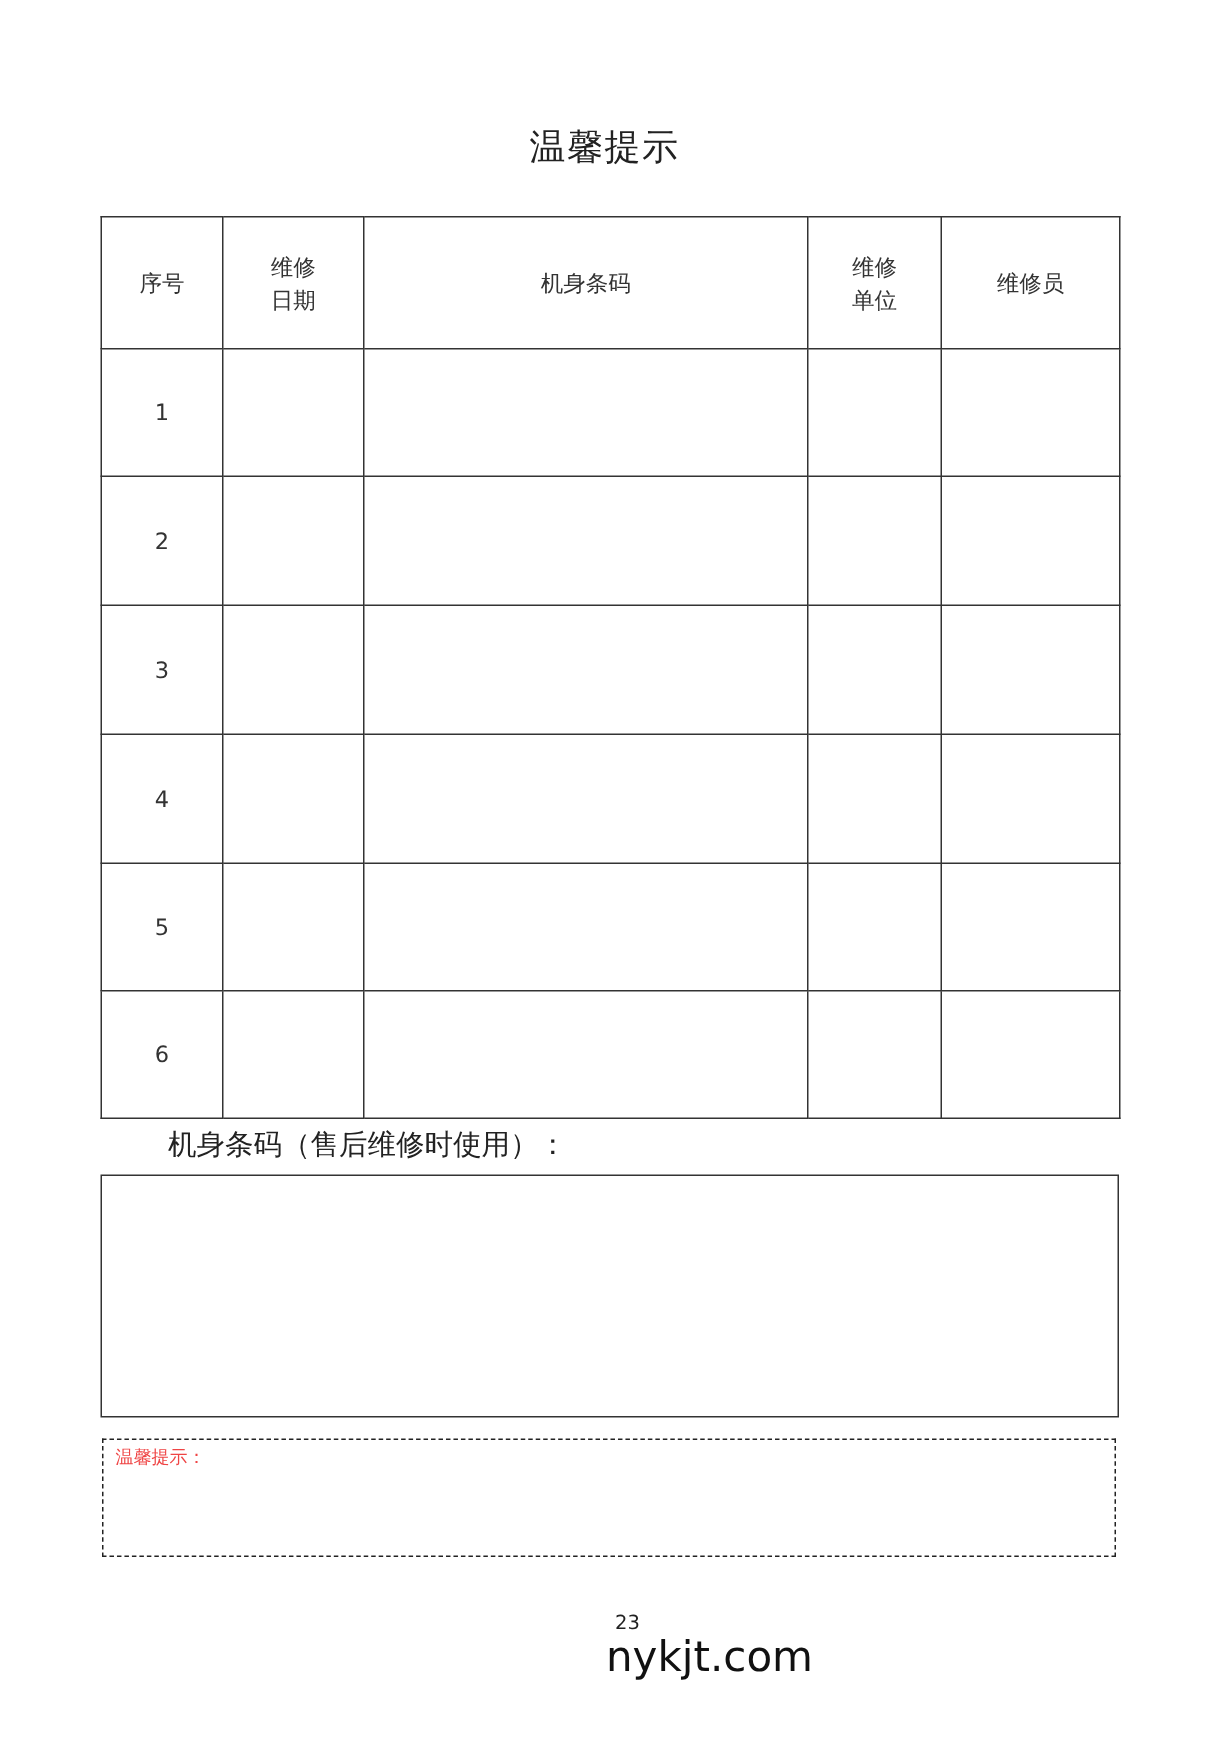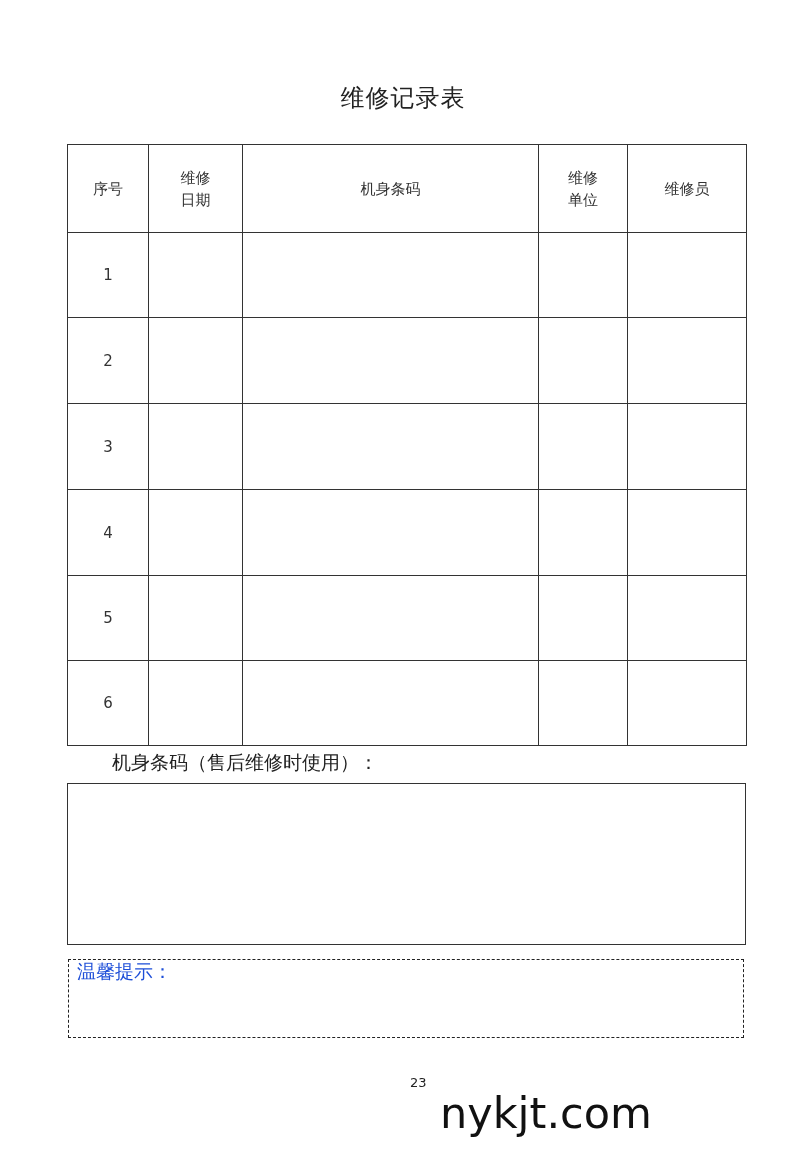--- a/index.html
+++ b/index.html
@@ -24,36 +24,36 @@
   .barcode-label {
     position: absolute; left: 67px; top: 750px; font-size: 19px; color: #222; margin-left: 45px;
   }
   .barcode-box {
     position: absolute; left: 67px; top: 783px; width: 677px; height: 160px;
     border: 1.5px solid #333;
   }
   .notice {
     position: absolute; left: 68px; top: 959px; width: 676px; height: 79px;
     border: 1.5px dashed #222; box-sizing: border-box; padding: 1px 8px 0 8px;
-    font-size: 19px; color: #1d4ed8;
+    font-size: 12px; color: #ef4444;
   }
   .notice .n-title { line-height: 20px; }
   .notice .n-line { line-height: 28px; }
   .page-num {
     position: absolute; left: 410px; top: 1075px; font-size: 13px; color: #222;
   }
   .watermark {
-    position: absolute; left: 404px; top: 1088px; font-size: 43px; color: #111;
-    font-family: "DejaVu Sans", sans-serif; letter-spacing: 0px; margin-left: 36px;
+    position: absolute; left: 404px; top: 1088px; font-size: 28px; color: #111;
+    font-family: "DejaVu Sans", sans-serif; letter-spacing: 0px;
   }
 </style>
 </head>
 <body>
 
-<div class="title">维修记录表</div>
+<div class="title">温馨提示</div>
 
 <table class="records">
   <colgroup>
     <col style="width:81px">
       <col style="width:94px">
       <col style="width:296px">
       <col style="width:89px">
       <col style="width:119px">
   </colgroup>
   <thead>

